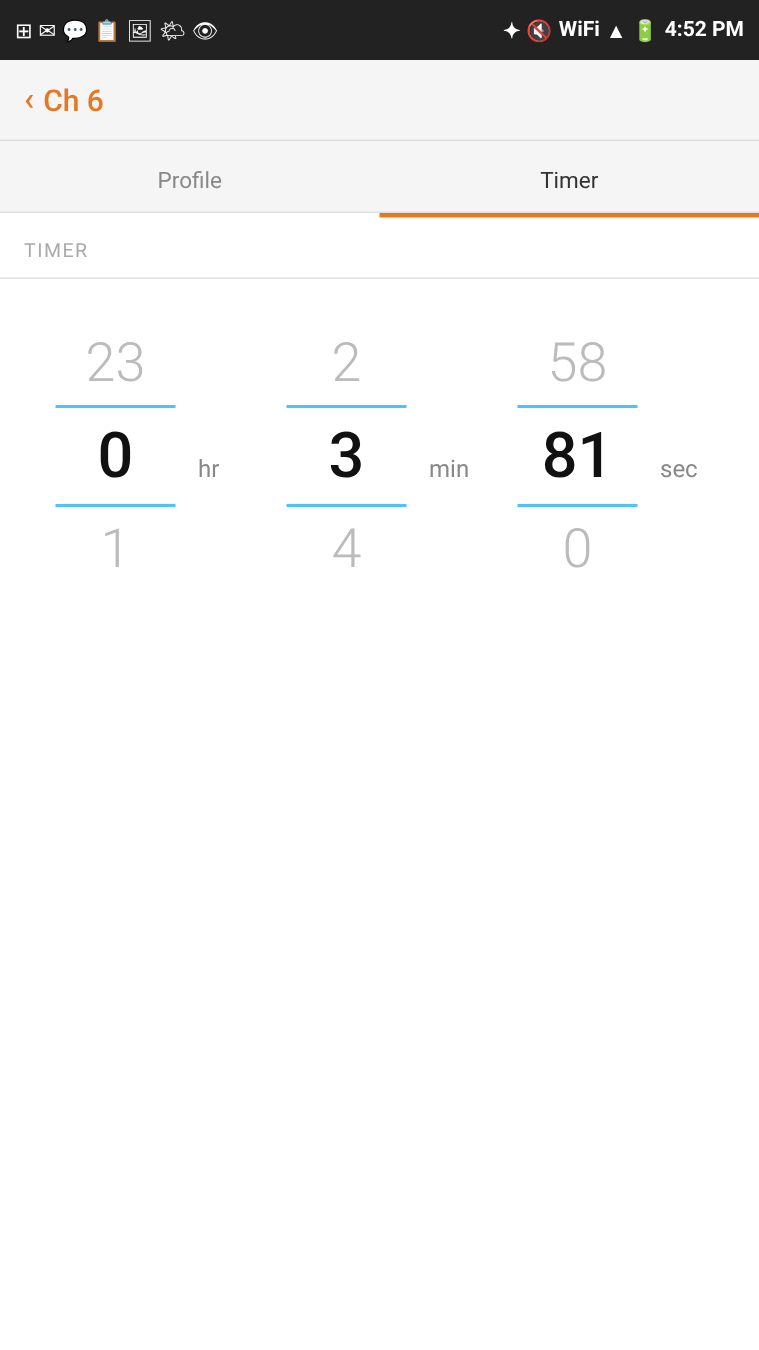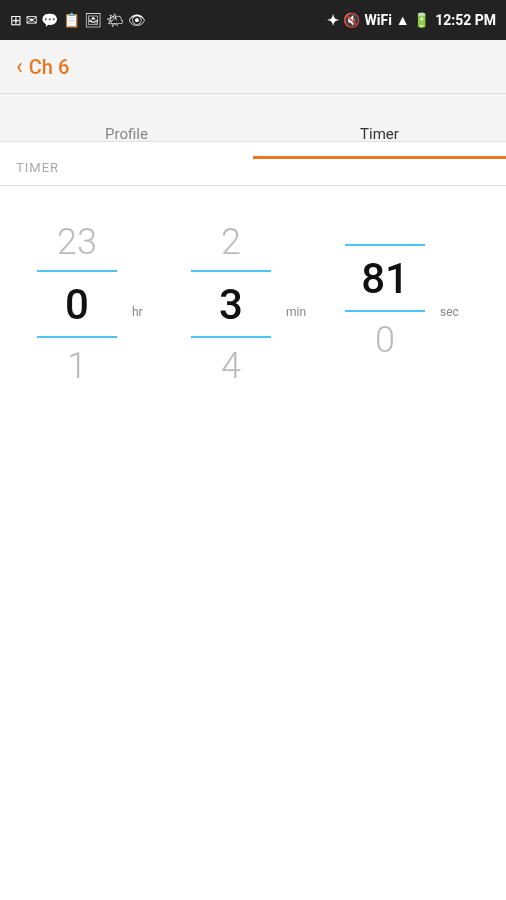--- a/index.html
+++ b/index.html
@@ -75,21 +75,21 @@
     .tab {
       flex: 1;
       display: flex;
       align-items: center;
       justify-content: center;
       font-size: 15px;
       color: #888;
       cursor: pointer;
       border-bottom: 3px solid transparent;
       position: relative;
-      top: 18px;
+      top: 4px;
     }
     .tab.active {
       color: #333;
       border-bottom: 3px solid #e87722;
     }
 
     
     .section-label {
       padding: 18px 16px 10px 16px;
       font-size: 13px;
@@ -145,21 +145,21 @@
     .picker-value-below {
       font-size: 36px;
       color: #bbb;
       font-weight: 300;
       height: 52px;
       display: flex;
       align-items: center;
       justify-content: center;
     }
     .picker-label {
-      font-size: 12px;
+      font-size: 16px;
       color: #888;
       display: flex;
       align-items: center;
       justify-content: flex-start;
       width: 44px;
       padding-top: 8px;
       align-self: center;
       position: relative;
       top: 4px;
     }
@@ -176,21 +176,21 @@
     <span class="status-icon">🖼</span>
     <span class="status-icon">🌤</span>
     <span class="status-icon">👁</span>
   </div>
   <div class="status-bar-right">
     <span class="status-icon">✦</span>
     <span class="status-icon">🔇</span>
     <span class="status-icon">WiFi</span>
     <span class="status-icon">▲</span>
     <span class="status-icon">🔋</span>
-    <span class="status-icon">12:52 PM</span>
+    <span class="status-icon">4:52 PM</span>
   </div>
 </div>
 
 <div class="header">
   <div class="back-btn">
     <span class="back-chevron">‹</span>
     <span>Ch 6</span>
   </div>
 </div>
 
@@ -222,20 +222,21 @@
     <div class="picker-col">
       <div class="picker-value-above">2</div>
       <div class="picker-line"></div>
       <div class="picker-value-center">3</div>
       <div class="picker-line"></div>
       <div class="picker-value-below">4</div>
     </div>
     <div class="picker-label">min</div>
 
     <div class="picker-col">
+      <div class="picker-value-above">58</div>
       <div class="picker-line"></div>
       <div class="picker-value-center">81</div>
       <div class="picker-line"></div>
       <div class="picker-value-below">0</div>
     </div>
     <div class="picker-label">sec</div>
 
   </div>
 </div>
 

